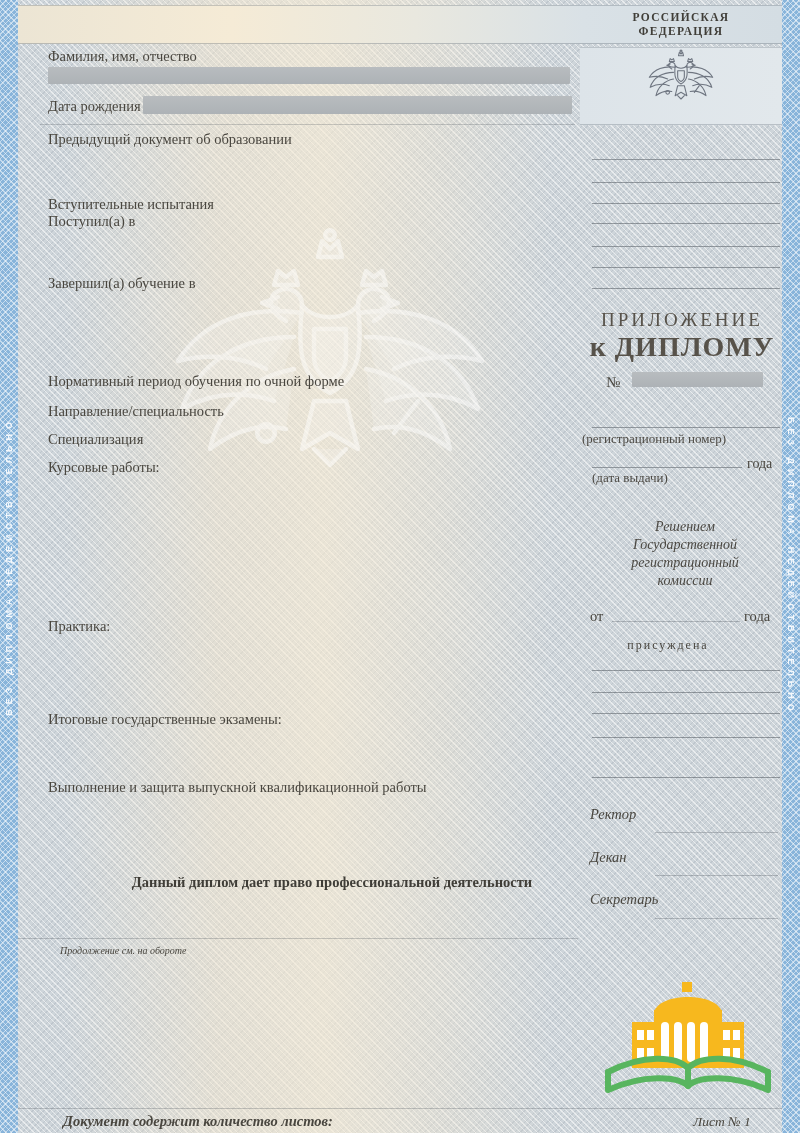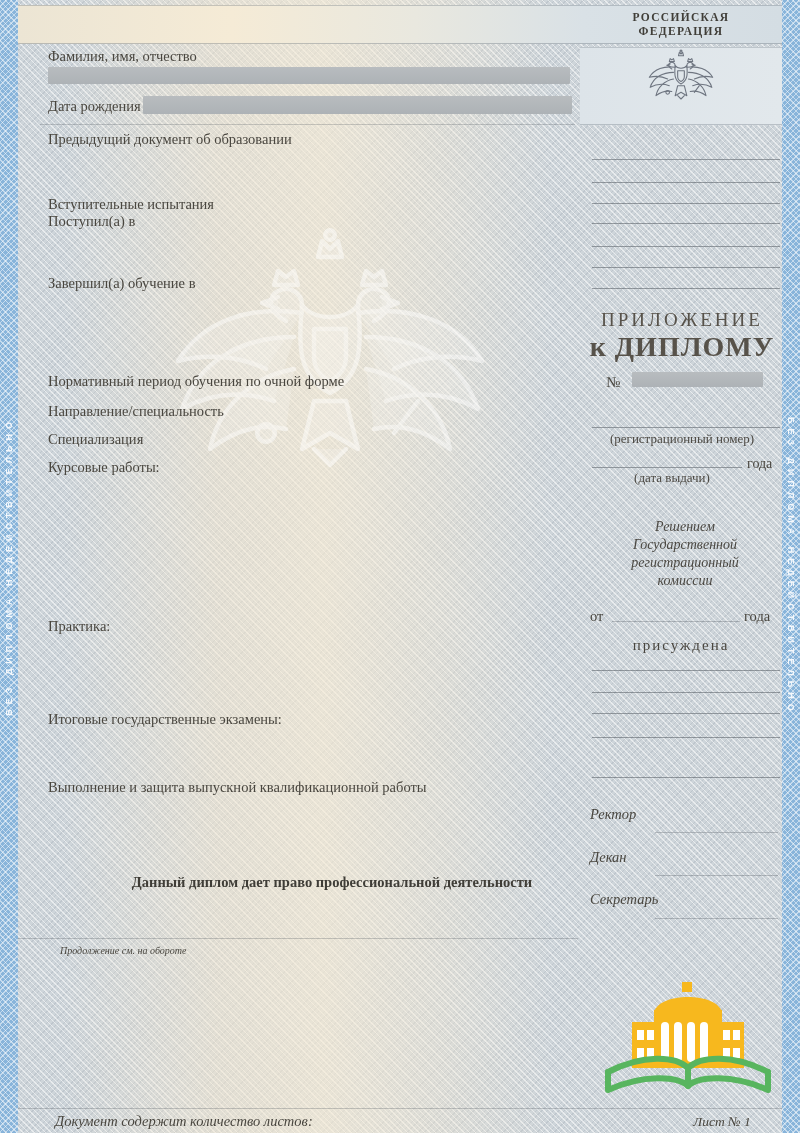--- a/index.html
+++ b/index.html
@@ -37,31 +37,31 @@
     border-top:1px solid rgba(110,120,130,.35);border-bottom:1px solid rgba(110,120,130,.4);
   }
   .eagle-band{
     position:absolute;left:580px;top:47px;width:202px;height:76px;z-index:2;
     background:linear-gradient(90deg,#dde4e9,#e2e8ec);
     border-top:1px solid rgba(110,120,130,.3);border-bottom:1px solid rgba(110,120,130,.35);
     display:flex;align-items:center;justify-content:center;
   }
   .abs{position:absolute;z-index:3;}
   .lbl{font-size:14.5px;line-height:17px;color:#49463f;}
-  .b{font-weight:normal;}
+  .b{font-weight:bold;padding-left:8px;}
   .it{font-style:italic;}
   .redact{position:absolute;z-index:3;background:linear-gradient(180deg,#b8bcbf,#adb2b6);border-radius:1px;}
   .hline{position:absolute;z-index:3;height:1px;background:rgba(85,92,100,.55);}
   .country{
     left:582px;top:11px;width:198px;text-align:center;
     font-size:11.5px;font-weight:bold;letter-spacing:1.3px;line-height:13.5px;color:#403e38;
   }
   .title1{left:582px;top:309px;width:200px;text-align:center;font-size:19px;letter-spacing:3px;color:#57524a;font-weight:400;}
   .title2{left:582px;top:331px;width:200px;text-align:center;font-size:28px;letter-spacing:1px;color:#57524a;font-weight:600;}
-  .caption{font-size:13px;color:#4c4943;text-align:center;}
+  .caption{font-size:13px;color:#4c4943;}
   .decision{left:600px;top:518px;width:170px;text-align:center;font-style:italic;font-size:14px;line-height:18px;color:#4b4842;}
   .statement{left:62px;top:872px;width:500px;text-align:center;font-weight:bold;font-size:14.5px;line-height:21px;color:#3f3d37;padding-left:20px;}
   .watermark{position:absolute;left:130px;top:225px;z-index:1;opacity:.5;pointer-events:none;}
   .logo{position:absolute;left:598px;top:976px;z-index:3;}
 </style>
 </head>
 <body>
 
 <div class="page">
 
@@ -182,21 +182,21 @@
   <div class="abs decision">
     <div>Решением</div>
     <div>Государственной</div>
     <div>регистрационный</div>
     <div>комиссии</div>
   </div>
 
   <div class="abs lbl" style="left:590px;top:608px">от</div>
   <div class="hline" style="left:612px;top:621px;width:128px;opacity:.6"></div>
   <div class="abs lbl" style="left:744px;top:608px">года</div>
-  <div class="abs lbl" style="left:596px;top:637px;width:170px;text-align:center;font-size:15px;letter-spacing:2px">присуждена</div>
+  <div class="abs lbl" style="left:583px;top:637px;width:170px;text-align:center;font-size:12px;letter-spacing:2px">присуждена</div>
 
   <div class="hline" style="left:592px;top:670px;width:188px"></div>
   <div class="hline" style="left:592px;top:692px;width:188px"></div>
   <div class="hline" style="left:592px;top:713px;width:188px"></div>
   <div class="hline" style="left:592px;top:737px;width:188px"></div>
   <div class="hline" style="left:592px;top:777px;width:188px"></div>
 
   <div class="abs lbl it" style="left:590px;top:806px">Ректор</div>
   <div class="hline" style="left:655px;top:832px;width:123px;opacity:.6"></div>
   <div class="abs lbl it" style="left:590px;top:849px">Декан</div>

